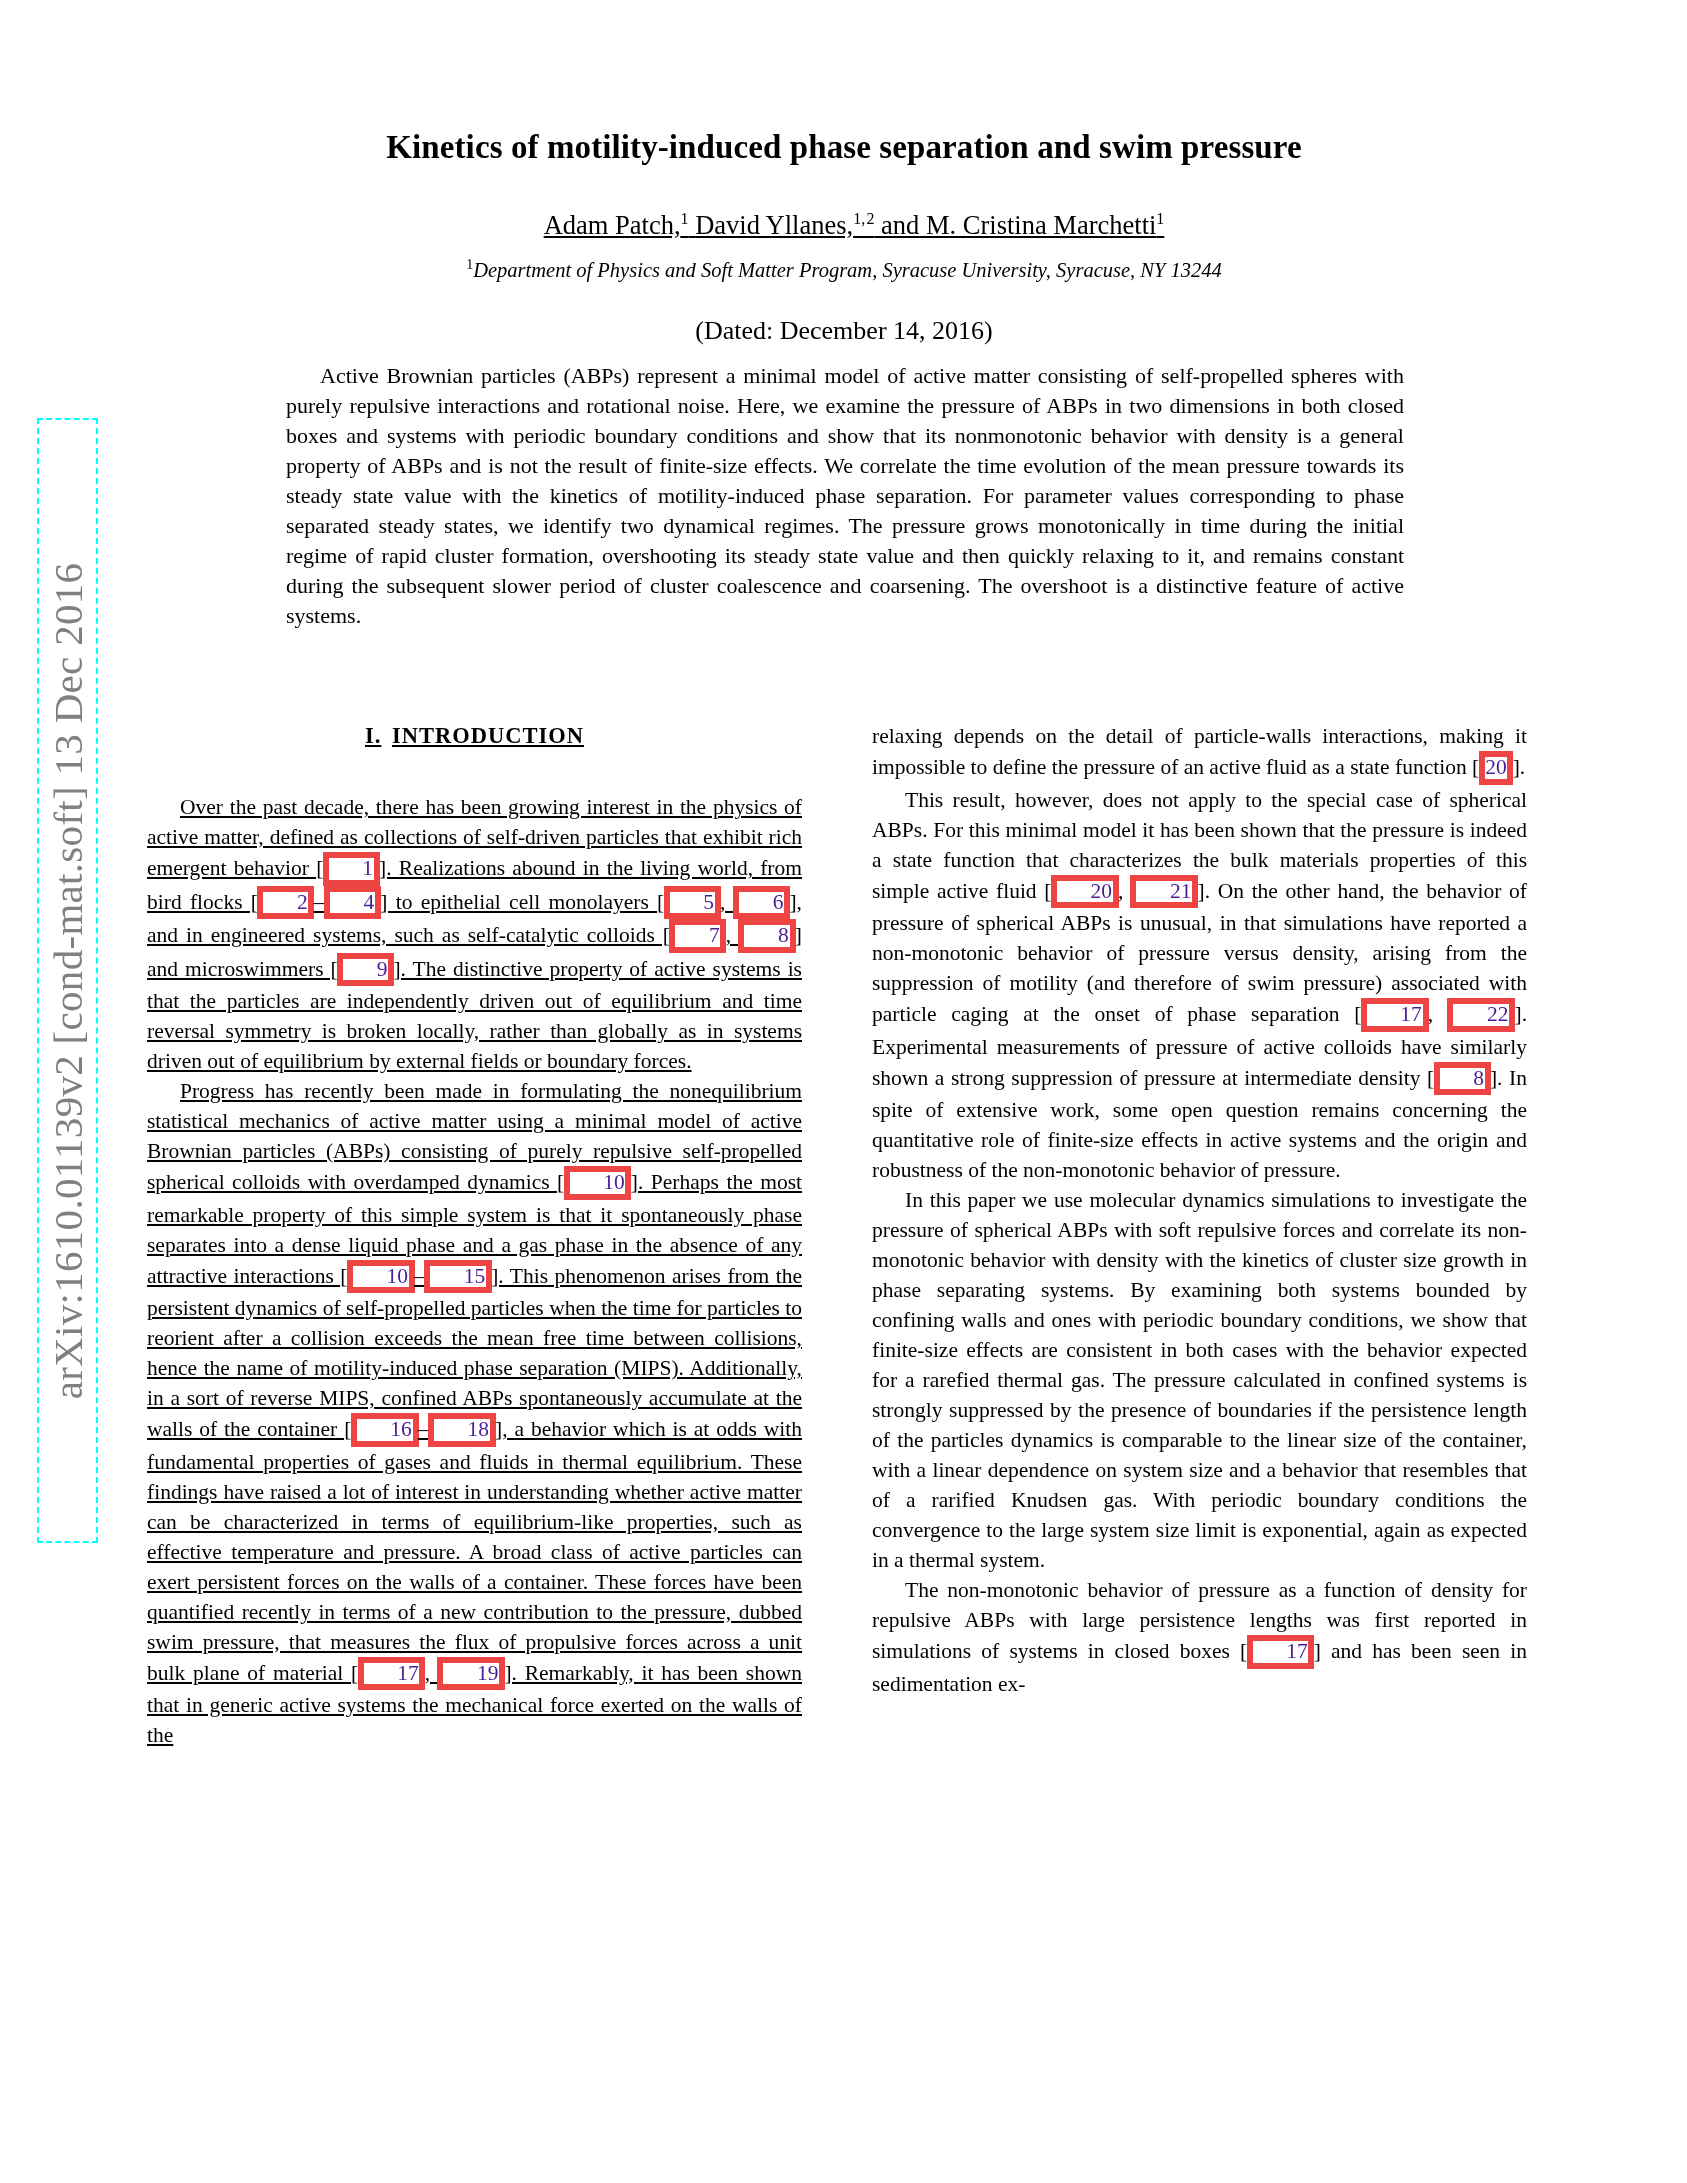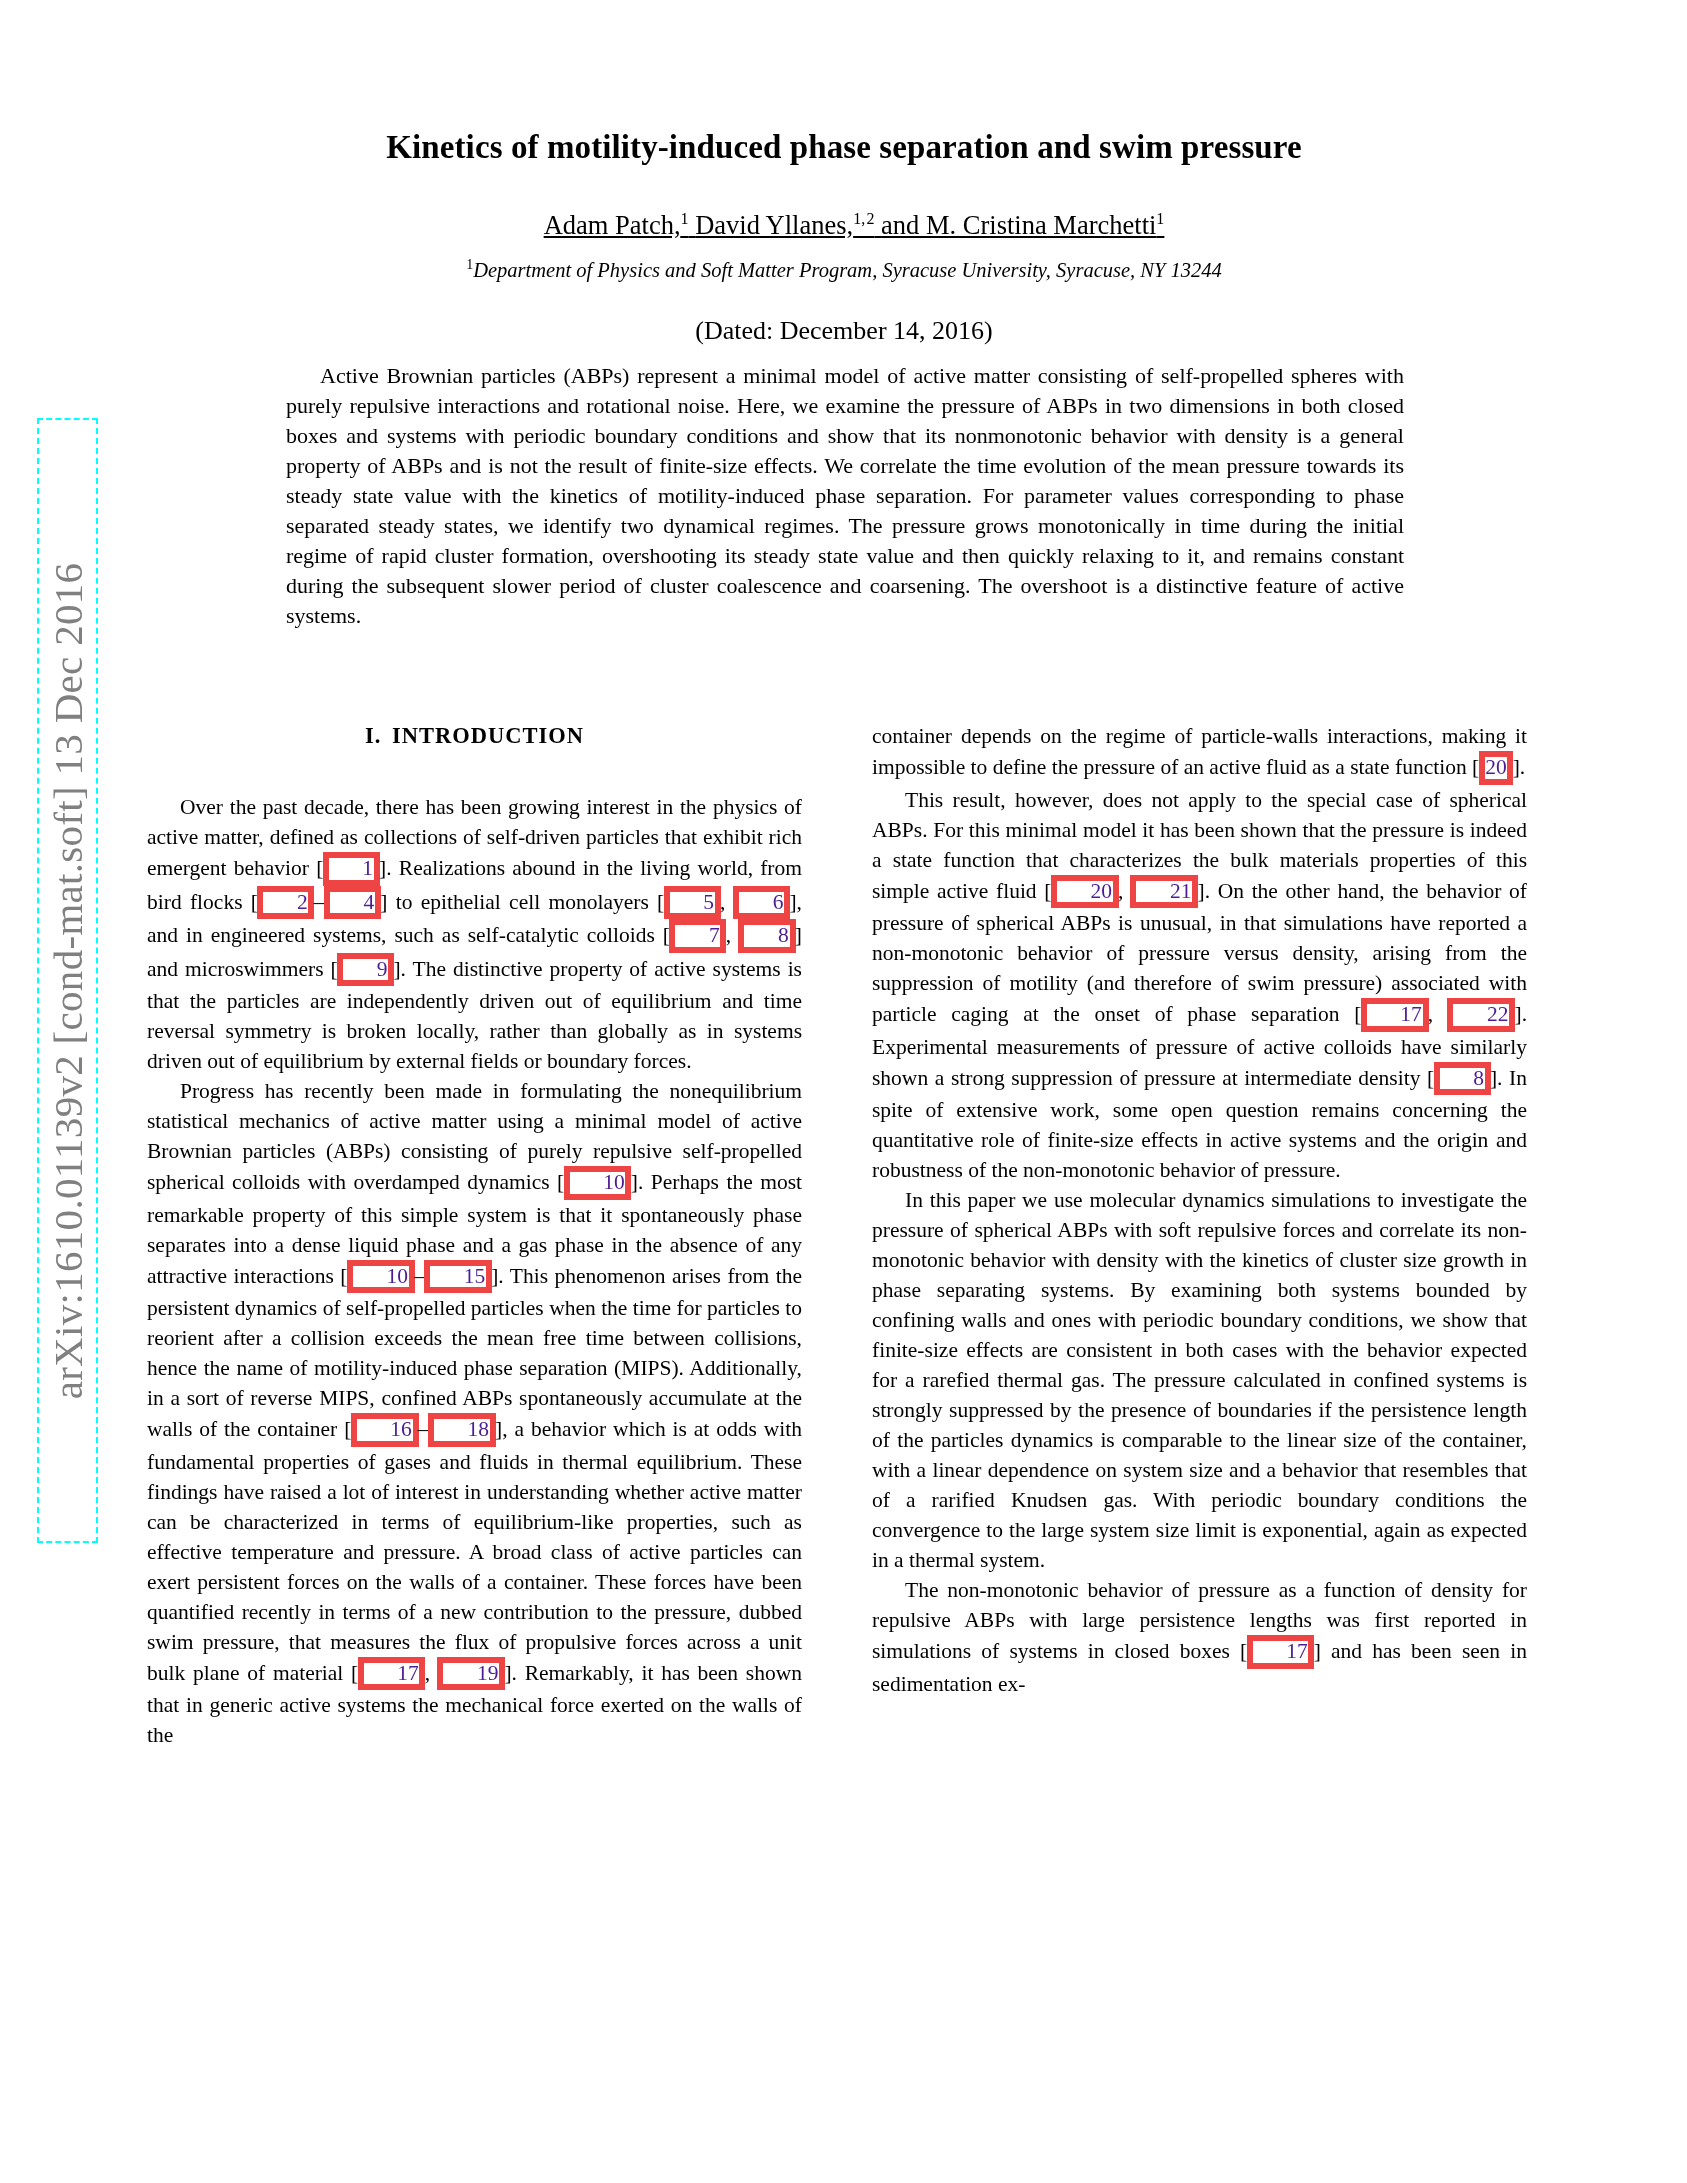--- a/index.html
+++ b/index.html
@@ -106,21 +106,21 @@
   
   .col {
     position: absolute;
     top: 721px;
     width: 655px;
     font-size: 21.5px;
     line-height: 30px;
     text-align: justify;
     hyphens: none;
   }
-  #col-left  { left: 147px; }
+  #col-left  { left: 147px; text-decoration: underline; }
   #col-right { left: 872px; }
 
   .section-head {
     text-align: center;
     font-size: 22.5px;
     font-weight: bold;
     margin: 0 0 41px 0;
     letter-spacing: 1px;
   }
   .section-head .numeral { margin-right: 10.6px; }
@@ -172,21 +172,21 @@
       <span class="numeral">I.</span><span>INTRODUCTION</span>
     </div>
 
     <p><span>Over the past decade, there has been growing interest in the physics of active matter, defined as collections of self-driven particles that exhibit rich emergent behavior [</span><a class="cite" href="#">1</a><span>]. Realizations abound in the living world, from bird flocks [</span><a class="cite" href="#">2</a><span>–</span><a class="cite" href="#">4</a><span>] to epithelial cell monolayers [</span><a class="cite" href="#">5</a><span>, </span><a class="cite" href="#">6</a><span>], and in engineered systems, such as self-catalytic colloids [</span><a class="cite" href="#">7</a><span>, </span><a class="cite" href="#">8</a><span>] and microswimmers [</span><a class="cite" href="#">9</a><span>]. The distinctive property of active systems is that the particles are independently driven out of equilibrium and time reversal symmetry is broken locally, rather than globally as in systems driven out of equilibrium by external fields or boundary forces.</span></p>
 
     <p><span>Progress has recently been made in formulating the nonequilibrium statistical mechanics of active matter using a minimal model of active Brownian particles (ABPs) consisting of purely repulsive self-propelled spherical colloids with overdamped dynamics [</span><a class="cite" href="#">10</a><span>]. Perhaps the most remarkable property of this simple system is that it spontaneously phase separates into a dense liquid phase and a gas phase in the absence of any attractive interactions [</span><a class="cite" href="#">10</a><span>–</span><a class="cite" href="#">15</a><span>]. This phenomenon arises from the persistent dynamics of self-propelled particles when the time for particles to reorient after a collision exceeds the mean free time between collisions, hence the name of motility-induced phase separation (MIPS). Additionally, in a sort of reverse MIPS, confined ABPs spontaneously accumulate at the walls of the container [</span><a class="cite" href="#">16</a><span>–</span><a class="cite" href="#">18</a><span>], a behavior which is at odds with fundamental properties of gases and fluids in thermal equilibrium. These findings have raised a lot of interest in understanding whether active matter can be characterized in terms of equilibrium-like properties, such as effective temperature and pressure. A broad class of active particles can exert persistent forces on the walls of a container. These forces have been quantified recently in terms of a new contribution to the pressure, dubbed swim pressure, that measures the flux of propulsive forces across a unit bulk plane of material [</span><a class="cite" href="#">17</a><span>, </span><a class="cite" href="#">19</a><span>]. Remarkably, it has been shown that in generic active systems the mechanical force exerted on the walls of the</span></p>
   </div>
 
   <div class="col" id="col-right">
 
-    <p style="text-indent:0"><span>container depends on the regime of particle-walls interactions, making it impossible to define the pressure of an active fluid as a state function [</span><a class="cite" href="#">20</a><span>].</span></p>
+    <p style="text-indent:0"><span>relaxing depends on the detail of particle-walls interactions, making it impossible to define the pressure of an active fluid as a state function [</span><a class="cite" href="#">20</a><span>].</span></p>
 
     <p><span>This result, however, does not apply to the special case of spherical ABPs. For this minimal model it has been shown that the pressure is indeed a state function that characterizes the bulk materials properties of this simple active fluid [</span><a class="cite" href="#">20</a><span>, </span><a class="cite" href="#">21</a><span>]. On the other hand, the behavior of pressure of spherical ABPs is unusual, in that simulations have reported a non-monotonic behavior of pressure versus density, arising from the suppression of motility (and therefore of swim pressure) associated with particle caging at the onset of phase separation [</span><a class="cite" href="#">17</a><span>, </span><a class="cite" href="#">22</a><span>]. Experimental measurements of pressure of active colloids have similarly shown a strong suppression of pressure at intermediate density [</span><a class="cite" href="#">8</a><span>]. In spite of extensive work, some open question remains concerning the quantitative role of finite-size effects in active systems and the origin and robustness of the non-monotonic behavior of pressure.</span></p>
 
     <p>In this paper we use molecular dynamics simulations to investigate the pressure of spherical ABPs with soft repulsive forces and correlate its non-monotonic behavior with density with the kinetics of cluster size growth in phase separating systems. By examining both systems bounded by confining walls and ones with periodic boundary conditions, we show that finite-size effects are consistent in both cases with the behavior expected for a rarefied thermal gas. The pressure calculated in confined systems is strongly suppressed by the presence of boundaries if the persistence length of the particles dynamics is comparable to the linear size of the container, with a linear dependence on system size and a behavior that resembles that of a rarified Knudsen gas. With periodic boundary conditions the convergence to the large system size limit is exponential, again as expected in a thermal system.</p>
 
     <p><span>The non-monotonic behavior of pressure as a function of density for repulsive ABPs with large persistence lengths was first reported in simulations of systems in closed boxes [</span><a class="cite" href="#">17</a><span>] and has been seen in sedimentation ex-</span></p>
   </div>
 
 </div>
 

